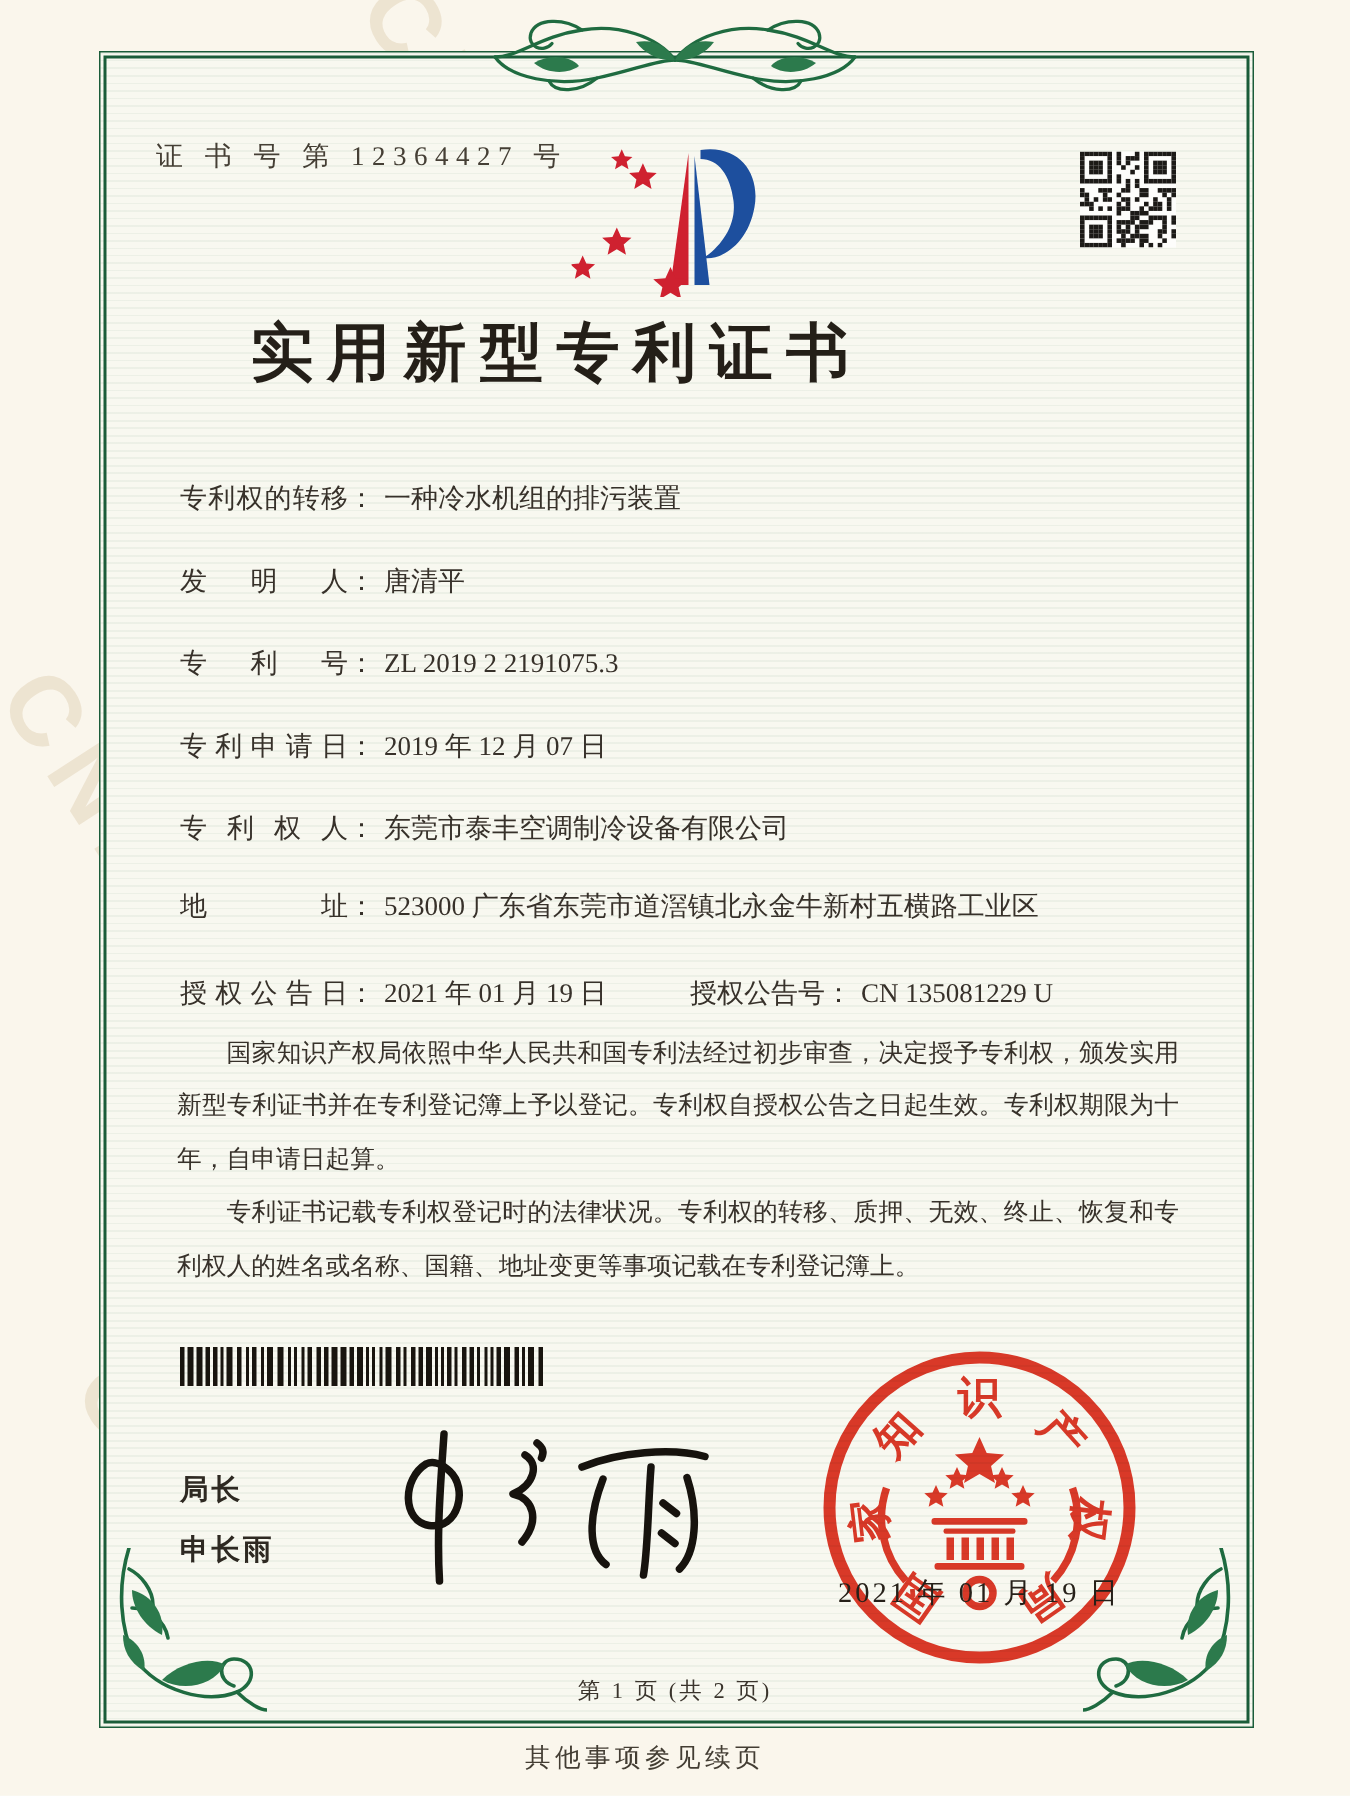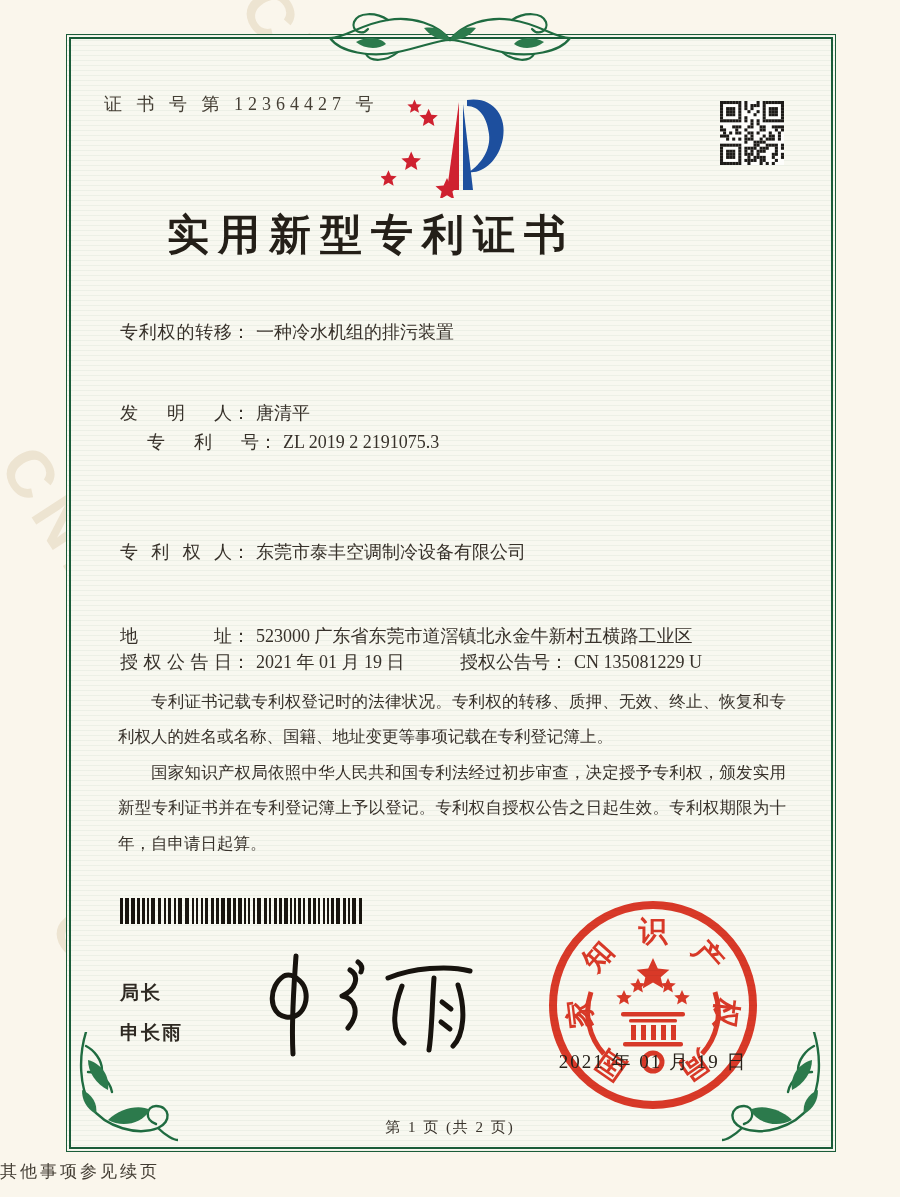--- a/index.html
+++ b/index.html
@@ -83,21 +83,21 @@
     position:absolute;left:540px;top:1049px;width:226px;z-index:7;
     text-align:center;font-size:19px;letter-spacing:2px;color:#262019;white-space:nowrap;
   }
 
   .footer-page{
     position:absolute;left:66px;top:1118px;width:768px;z-index:5;
     text-align:center;font-size:15px;letter-spacing:2px;color:#3a342c;
   }
   .continuation{
     position:absolute;left:0;top:1160px;width:860px;z-index:5;
-    font-size:17px;letter-spacing:3px;color:#433d33;
+    text-align:center;font-size:17px;letter-spacing:3px;color:#433d33;
   }
 
   .seal-char{
     font-size:29px;font-weight:bold;fill:#df2f1e;
     font-family:"Liberation Serif","DejaVu Serif",serif;
   }
 </style>
 </head>
 <body>
 
@@ -401,40 +401,43 @@
         <rect x="45.71428571428571" y="60.95238095238095" width="3.0476190476190474" height="3.0476190476190474"></rect>
         <rect x="51.80952380952381" y="60.95238095238095" width="3.0476190476190474" height="3.0476190476190474"></rect>
       </g>
     </svg>
 
   <div class="title">实用新型专利证书</div>
 
   <div class="field-row" style="top:320px;">
     <span class="flabel">专利权的转移</span><span class="fcolon">：</span><span class="fvalue">一种冷水机组的排污装置</span>
   </div>
-  <div class="field-row" style="top:375px;margin-top:26px;">
+  <div class="field-row" style="top:375px;">
     <span class="flabel">发明人</span><span class="fcolon">：</span><span class="fvalue">唐清平</span>
   </div>
-  <div class="field-row" style="top:430px;margin-left:27px;">
+  <div class="field-row" style="top:430px;">
     <span class="flabel">专利号</span><span class="fcolon">：</span><span class="fvalue">ZL 2019 2 2191075.3</span>
+  </div>
+  <div class="field-row" style="top:485px;">
+    <span class="flabel">专利申请日</span><span class="fcolon">：</span><span class="fvalue">2019 年 12 月 07 日</span>
   </div>
   <div class="field-row" style="top:540px;">
     <span class="flabel">专利权人</span><span class="fcolon">：</span><span class="fvalue">东莞市泰丰空调制冷设备有限公司</span>
   </div>
-  <div class="field-row" style="top:624px;">
+  <div class="field-row" style="top:592px;">
     <span class="flabel">地址</span><span class="fcolon">：</span><span class="fvalue">523000 广东省东莞市道滘镇北永金牛新村五横路工业区</span>
   </div>
   <div class="field-row" style="top:650px;width:670px;">
     <span><span class="flabel">授权公告日</span><span class="fcolon">：</span><span class="fvalue">2021 年 01 月 19 日</span></span>
     <span class="fgroup2"><span>授权公告号</span><span class="fcolon">：</span><span class="fvalue">CN 135081229 U</span></span>
   </div>
 
   <div class="paragraphs">
+    <p>国家知识产权局依照中华人民共和国专利法经过初步审查，决定授予专利权，颁发实用新型专利证书并在专利登记簿上予以登记。专利权自授权公告之日起生效。专利权期限为十年，自申请日起算。</p>
     <p>专利证书记载专利权登记时的法律状况。专利权的转移、质押、无效、终止、恢复和专利权人的姓名或名称、国籍、地址变更等事项记载在专利登记簿上。</p>
-    <p>国家知识产权局依照中华人民共和国专利法经过初步审查，决定授予专利权，颁发实用新型专利证书并在专利登记簿上予以登记。专利权自授权公告之日起生效。专利权期限为十年，自申请日起算。</p>
   </div>
 
   <svg class="barcode" id="barcode-svg" viewBox="0 0 242 26" preserveAspectRatio="none">
       <rect x="0" y="0" width="3" height="26" fill="#18140e"></rect>
       <rect x="5" y="0" width="4" height="26" fill="#18140e"></rect>
       <rect x="11" y="0" width="4" height="26" fill="#18140e"></rect>
       <rect x="17" y="0" width="3" height="26" fill="#18140e"></rect>
       <rect x="22" y="0" width="3" height="26" fill="#18140e"></rect>
       <rect x="27" y="0" width="2" height="26" fill="#18140e"></rect>
       <rect x="31" y="0" width="4" height="26" fill="#18140e"></rect>

